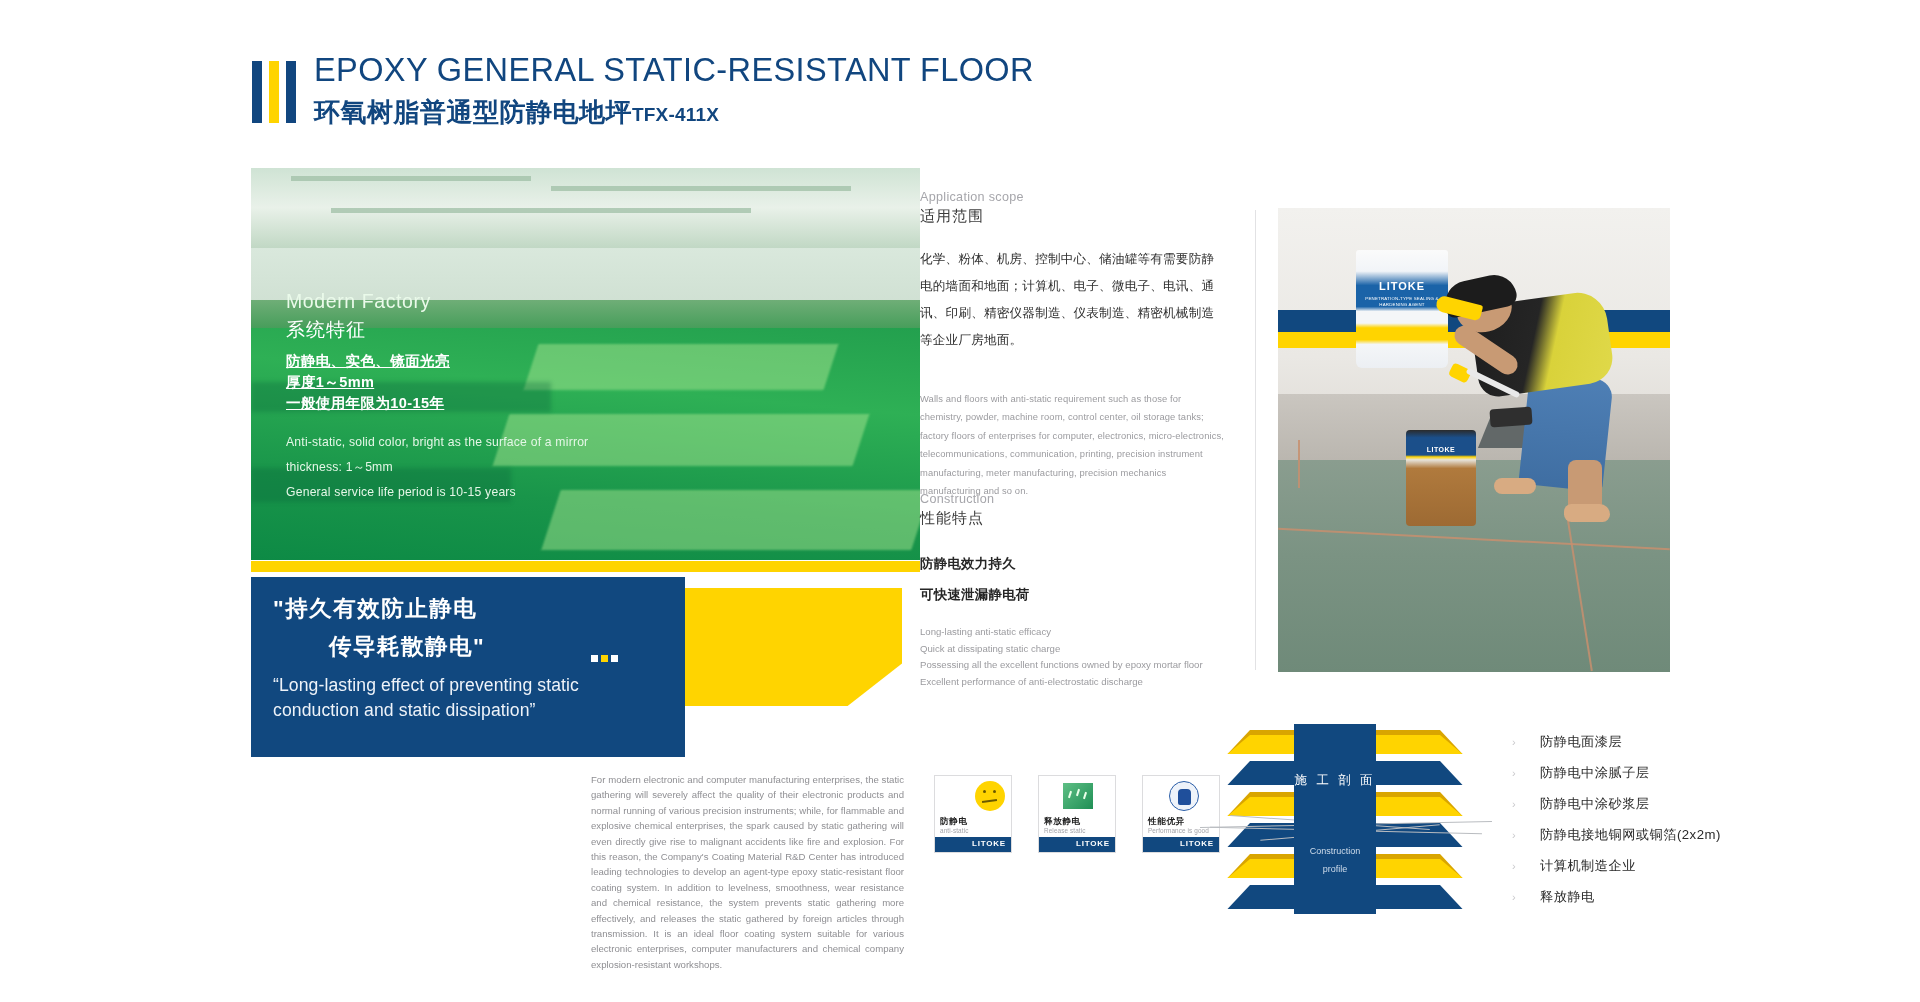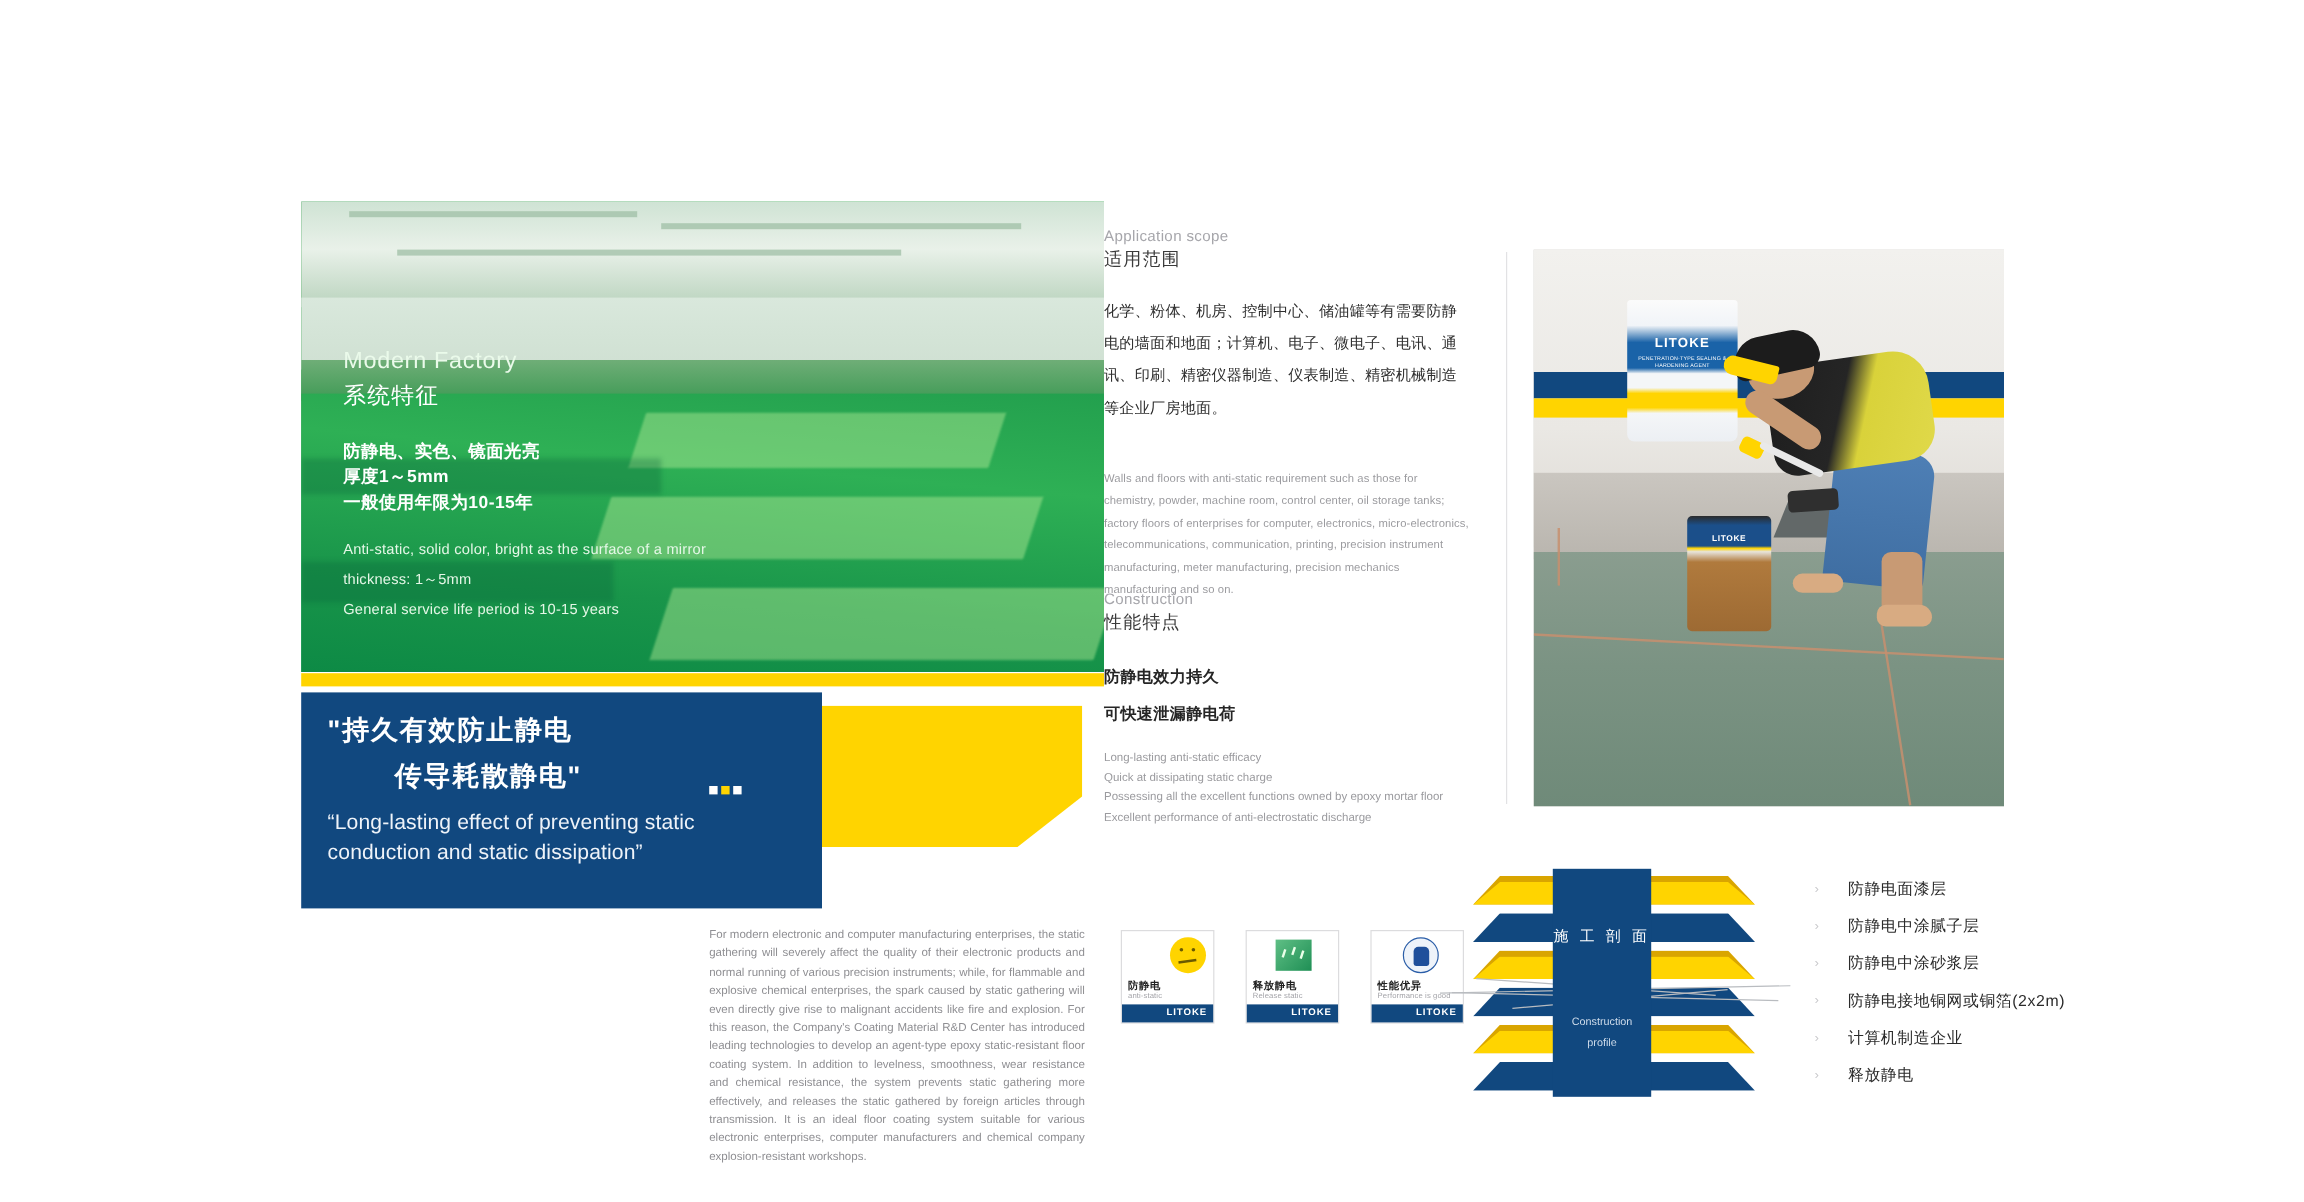--- a/index.html
+++ b/index.html
@@ -55,21 +55,21 @@
   .pg-sheen {
     position: absolute; background: rgba(180,235,150,.45);
     transform: skewX(-18deg); filter: blur(1px);
   }
   .pg-dark {
     position: absolute; background: rgba(7,95,55,.30); filter: blur(2px);
   }
   .pg-overlay { position: absolute; left: 35px; top: 122px; z-index: 5; color: #fff; }
   .pg-h1 { font-size: 19.5px; letter-spacing: .6px; color: #eafaea; font-weight: 400; }
   .pg-h2 { font-size: 19px; margin-top: 4px; letter-spacing: 1px; }
-  .pg-list { margin-top: 24px; }
+  .pg-list { margin-top: 8px; text-decoration: underline; }
   .pg-list div { font-size: 14.5px; font-weight: bold; line-height: 21px; letter-spacing: .4px; }
   .pg-elist { margin-top: 16px; }
   .pg-elist div { font-size: 12.2px; line-height: 25px; color: #e5f7e7; letter-spacing: .2px; }
 
   .yellow-band {
     position: absolute; left: 251px; top: 561px; width: 669px; height: 11px; background: #ffd400;
   }
 
   
   .quote-box {
@@ -320,20 +320,31 @@
   }
   .leg-txt {
     display: inline-block; font-size: 13.2px; color: #2b2b2b; letter-spacing: .5px; vertical-align: middle;
   }
 </style>
 </head>
 <body>
 
 <div class="page">
 
+  <div class="header">
+    <div class="logo-bars">
+      <i></i>
+        <i class="y"></i>
+        <i></i>
+    </div>
+    <div class="title-en">EPOXY GENERAL  STATIC-RESISTANT FLOOR</div>
+    <div class="title-cn-wrap">
+      <span class="title-cn">环氧树脂普通型防静电地坪</span><span class="title-code">TFX-411X</span>
+    </div>
+  </div>
 
   <div class="photo-green">
     <div class="pg-ceiling"></div>
     <div class="pg-ceil-line" style="left:40px;top:8px;width:240px;"></div>
     <div class="pg-ceil-line" style="left:300px;top:18px;width:300px;"></div>
     <div class="pg-ceil-line" style="left:80px;top:40px;width:420px;"></div>
     <div class="pg-wall"></div>
     <div class="pg-wall2"></div>
     <div class="pg-floor"></div>
     <div class="pg-sheen" style="left:280px;top:176px;width:300px;height:46px;"></div>

